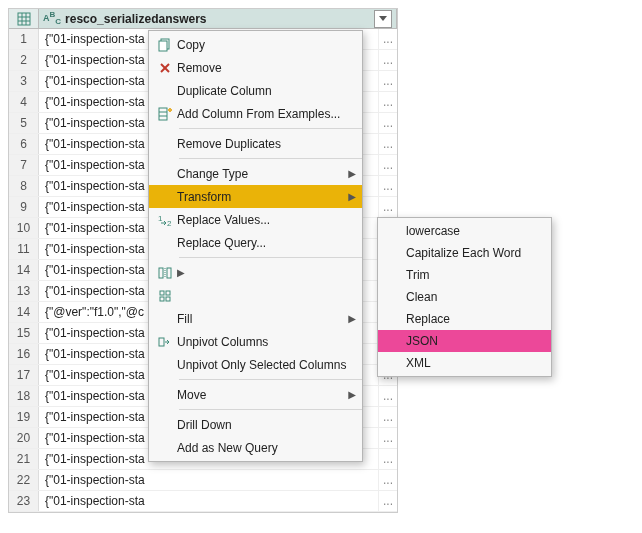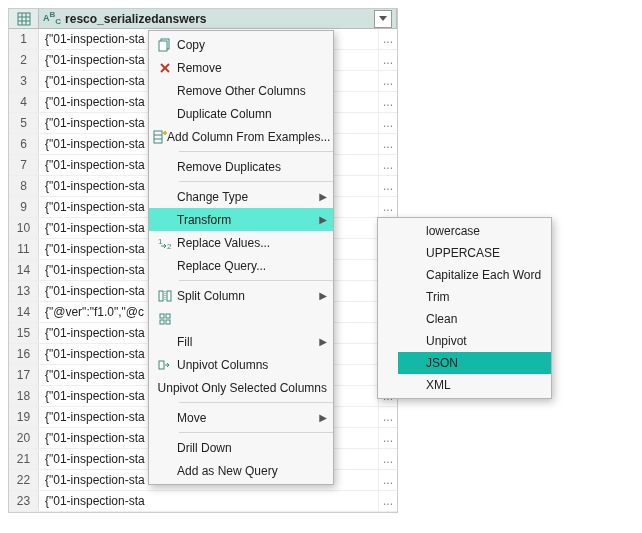--- a/index.html
+++ b/index.html
@@ -91,21 +91,21 @@
     align-items: center;
     justify-content: center;
     color: #888;
   }
 
   
   .menu {
     position: absolute;
     top: 30px;
     left: 148px;
-    width: 186px;
+    width: 215px;
     background: #f7f7f7;
     border: 1px solid #b5b5b5;
     box-shadow: 2px 3px 8px rgba(0,0,0,0.25);
     padding: 2px 0;
     z-index: 10;
   }
   .menu .item {
     display: flex;
     align-items: center;
     height: 23px;
@@ -122,45 +122,44 @@
   }
   .menu .item .icon-slot svg { width: 14px; height: 14px; }
   .menu .item .label { flex:1; color:#222; }
   .menu .item .arrow { color:#555; font-size:10px; }
   .menu .sep {
     height: 1px;
     background: #d6d6d6;
     margin: 3px 0 3px 30px;
   }
   .menu .item.highlight {
-    background: #5eead4;
+    background: #eab308;
   }
 
   .submenu {
     position: absolute;
     top: 217px;
     left: 377px;
     width: 175px;
     background: #f7f7f7;
     border: 1px solid #b5b5b5;
     box-shadow: 2px 3px 8px rgba(0,0,0,0.25);
     padding: 2px 0;
     z-index: 11;
   }
   .submenu .sitem {
     height: 22px;
     display: flex;
     align-items: center;
     padding: 0 8px 0 28px;
     cursor: default;
     color: #222;
-    margin-left: 20px;
   }
   .submenu .sitem.highlight {
-    background: #14b8a6;
+    background: #ec4899;
   }
 </style>
 </head>
 <body>
 
 <div class="table-wrap">
   <div class="header-row">
     <div class="header-corner">
       <svg viewBox="0 0 14 14">
         <rect x="1" y="1" width="12" height="12" fill="none" stroke="#3f8a78" stroke-width="1"></rect>
@@ -313,24 +312,20 @@
     <span class="icon-slot">
       <svg viewBox="0 0 14 14">
           <line x1="3" y1="3" x2="11" y2="11" stroke="#c0392b" stroke-width="2"></line>
           <line x1="11" y1="3" x2="3" y2="11" stroke="#c0392b" stroke-width="2"></line>
         </svg>
     </span>
     <span class="label">Remove</span>
   </div>
   <div class="item">
     <span class="icon-slot"></span>
-    <span class="label">Remove Other Columns</span>
-  </div>
-  <div class="item">
-    <span class="icon-slot"></span>
     <span class="label">Duplicate Column</span>
   </div>
   <div class="item">
     <span class="icon-slot">
       <svg viewBox="0 0 14 14">
           <rect x="1" y="1" width="8" height="12" fill="none" stroke="#3f8a78"></rect>
           <line x1="1" y1="5" x2="9" y2="5" stroke="#3f8a78"></line>
           <line x1="1" y1="9" x2="9" y2="9" stroke="#3f8a78"></line>
           <line x1="10" y1="3" x2="14" y2="3" stroke="#e8b23a" stroke-width="2"></line>
           <line x1="12" y1="1" x2="12" y2="5" stroke="#e8b23a" stroke-width="2"></line>
@@ -371,21 +366,20 @@
   </div>
   <div class="sep"></div>
   <div class="item">
     <span class="icon-slot">
       <svg viewBox="0 0 14 14">
           <rect x="1" y="2" width="4" height="10" fill="none" stroke="#3f8a78"></rect>
           <rect x="9" y="2" width="4" height="10" fill="none" stroke="#3f8a78"></rect>
           <line x1="7" y1="2" x2="7" y2="12" stroke="#3f8a78" stroke-dasharray="1,1"></line>
         </svg>
     </span>
-    <span class="label">Split Column</span>
     <span class="arrow">▶</span>
   </div>
   <div class="item">
     <span class="icon-slot">
       <svg viewBox="0 0 14 14">
           <rect x="2" y="2" width="4" height="4" fill="none" stroke="#3f8a78"></rect>
           <rect x="8" y="2" width="4" height="4" fill="none" stroke="#3f8a78"></rect>
           <rect x="2" y="8" width="4" height="4" fill="none" stroke="#3f8a78"></rect>
           <rect x="8" y="8" width="4" height="4" fill="none" stroke="#3f8a78"></rect>
         </svg>
@@ -422,21 +416,20 @@
     <span class="label">Drill Down</span>
   </div>
   <div class="item">
     <span class="icon-slot"></span>
     <span class="label">Add as New Query</span>
   </div>
 </div>
 
 <div class="submenu">
   <div class="sitem">lowercase</div>
-  <div class="sitem">UPPERCASE</div>
   <div class="sitem">Capitalize Each Word</div>
   <div class="sitem">Trim</div>
   <div class="sitem">Clean</div>
-  <div class="sitem">Unpivot</div>
+  <div class="sitem">Replace</div>
   <div class="sep" style="margin-left:8px"></div>
   <div class="sitem highlight">JSON</div>
   <div class="sitem">XML</div>
 </div>
 
 </body></html>

